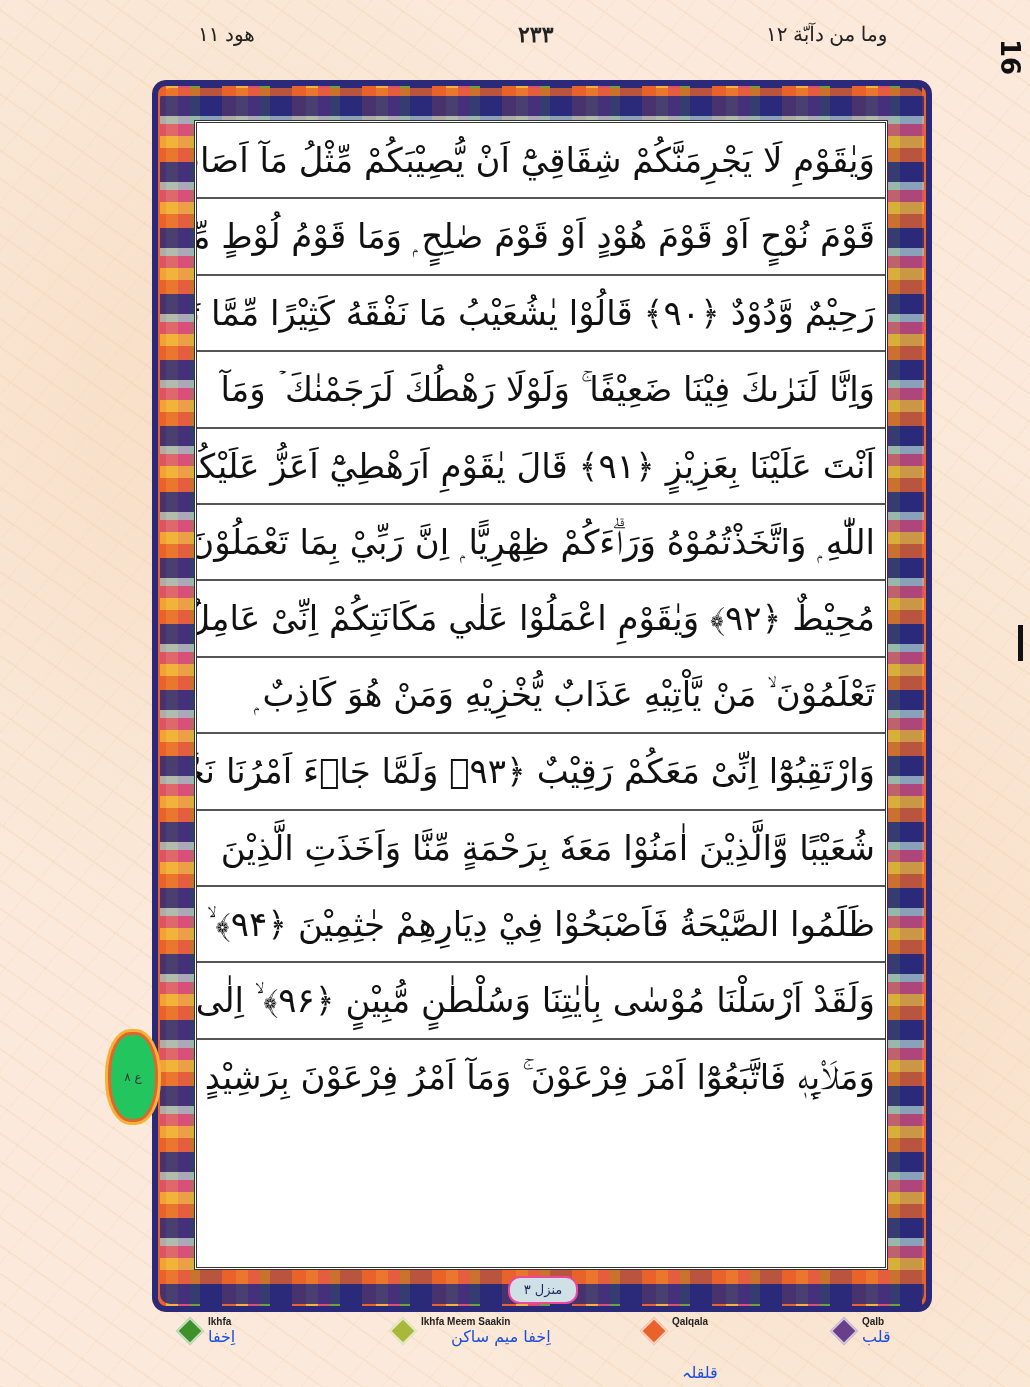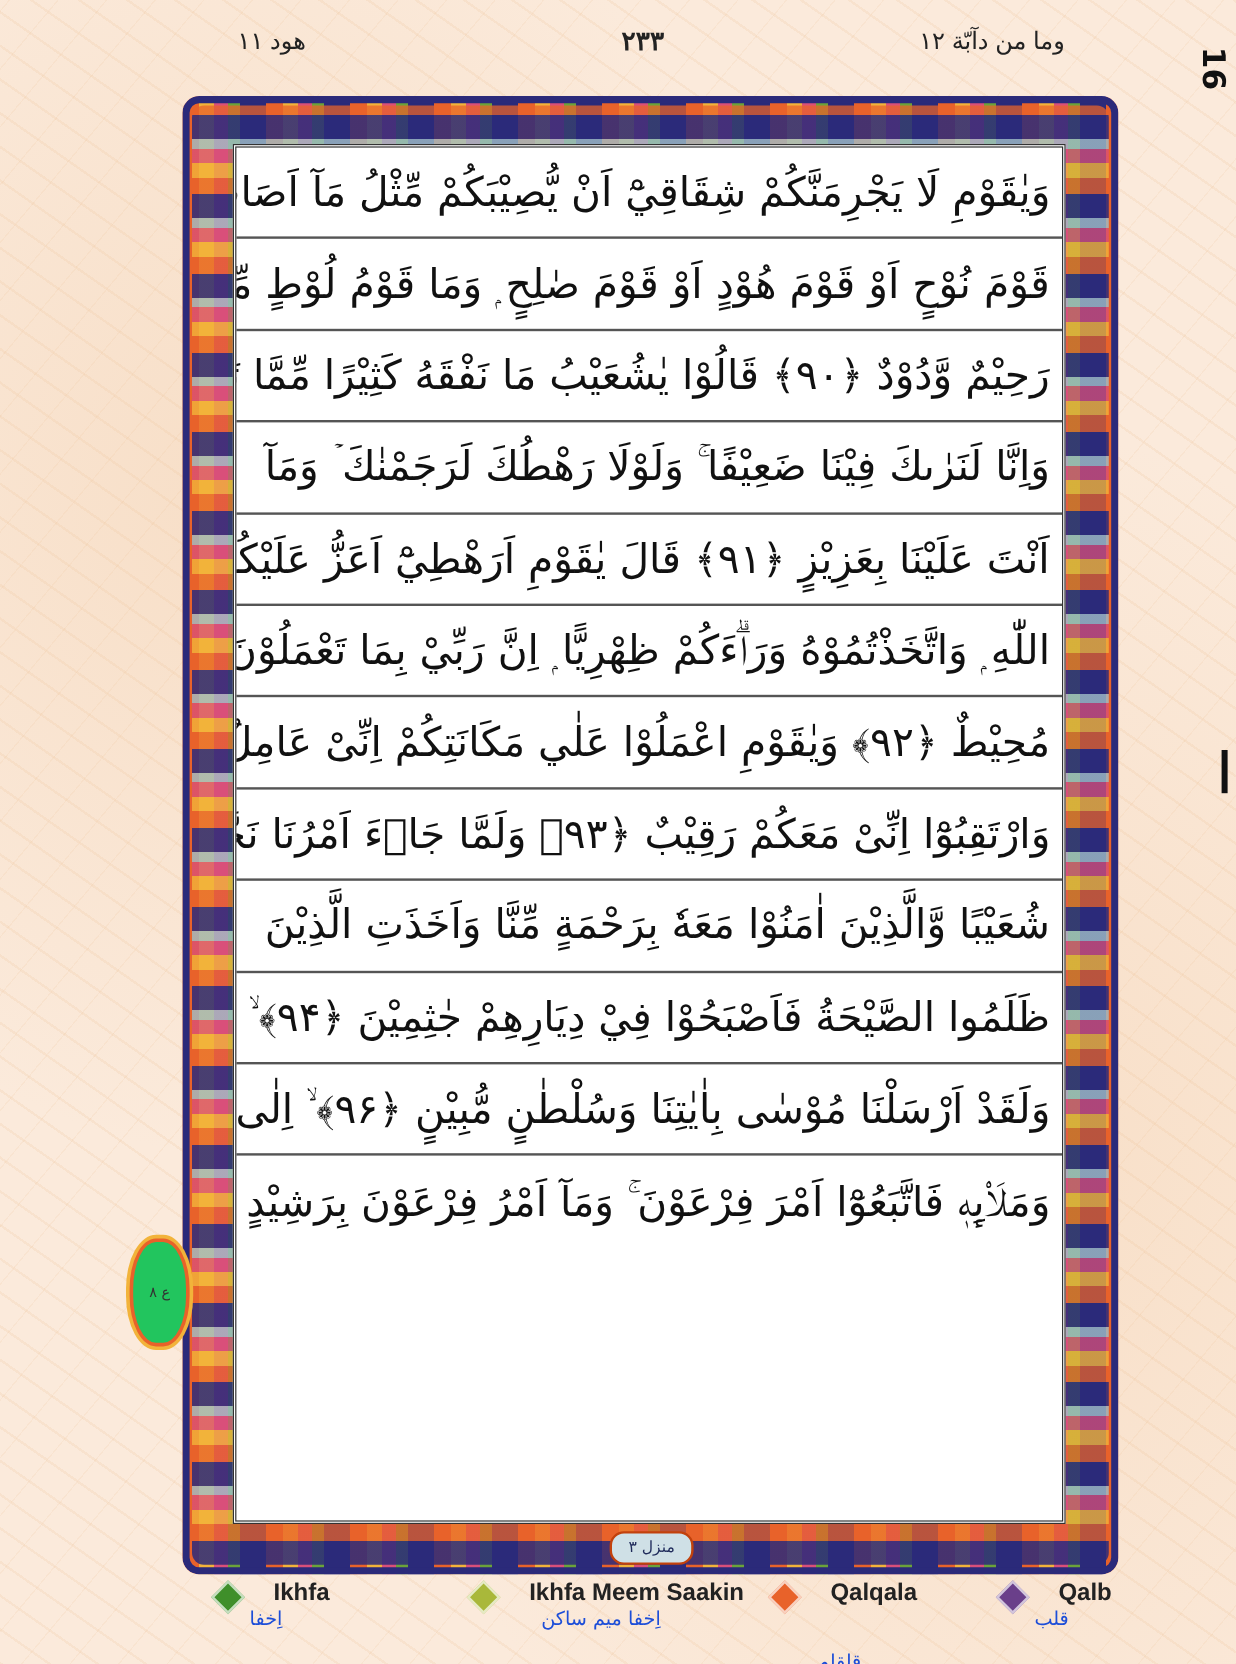--- a/index.html
+++ b/index.html
@@ -45,38 +45,38 @@
   .line {
     height: 76.4px; box-sizing: border-box; border-bottom: 2px solid #555;
     display: flex; align-items: center; justify-content: space-between;
     direction: rtl; padding: 0 10px;
     font-family: "DejaVu Sans", sans-serif; font-size: 34px; color: #111;
     white-space: nowrap; overflow: hidden;
   }
   .line:last-child { border-bottom: none; }
   .manzil {
     position: absolute; left: 508px; top: 1276px; width: 66px; height: 24px;
-    border-radius: 12px; background: #cfe0e6; border: 2px solid #c2410c;
+    border-radius: 12px; background: #cfe0e6; border: 2px solid #ec4899;
     font-size: 13px; text-align: center; line-height: 24px; color: #1e2a5a;
     direction: rtl;
   }
   .ruku-marker {
     position: absolute; left: 108px; top: 1032px; width: 44px; height: 84px;
     background: #22c55e; border: 3px solid #e8622a; border-radius: 22px / 42px;
     box-shadow: 0 0 0 3px #f2b33a;
     display: flex; flex-direction: column; align-items: center; justify-content: center;
     font-size: 12px; color: #333; line-height: 16px;
   }
   .legend { position: absolute; top: 1316px; display: flex; align-items: flex-start; gap: 8px; }
   .diamond {
     width: 16px; height: 16px; transform: rotate(45deg); margin-top: 5px;
     border: 2px solid rgba(255,255,255,0.7);
   }
   .legend-labels { display: flex; flex-direction: column; }
-  .legend-en { font-family: "Liberation Sans", sans-serif; font-weight: bold; font-size: 20px; color: #222; margin-left: 20px; }
+  .legend-en { font-family: "Liberation Sans", sans-serif; font-weight: bold; font-size: 10px; color: #222; }
   .legend-ar { font-family: "DejaVu Sans", sans-serif; font-size: 16px; color: #1d4ed8; direction: rtl; text-align: left; }
 </style>
 </head>
 <body>
 
 <div class="header-text" style="left:198px;">هود ۱۱</div>
 <div class="header-text" style="left:518px;font-weight:bold;font-size:22px;">۲۳۳</div>
 <div class="header-text" style="left:766px;">وما من دآبّة ۱۲</div>
 <div class="juz-number">16</div>
 <div class="side-bar"></div>
@@ -84,20 +84,21 @@
 <div class="ornament"></div>
 
 <div class="frame">
   <div class="line">وَيٰقَوْمِ لَا يَجْرِمَنَّكُمْ شِقَاقِيْٓ اَنْ يُّصِيْبَكُمْ مِّثْلُ مَآ اَصَابَ</div>
   <div class="line">قَوْمَ نُوْحٍ اَوْ قَوْمَ هُوْدٍ اَوْ قَوْمَ صٰلِحٍ ۭ وَمَا قَوْمُ لُوْطٍ مِّنْكُمْ</div>
   <div class="line">رَحِيْمٌ وَّدُوْدٌ ﴿۹۰﴾ قَالُوْا يٰشُعَيْبُ مَا نَفْقَهُ كَثِيْرًا مِّمَّا تَقُوْلُ</div>
   <div class="line">وَاِنَّا لَنَرٰىكَ فِيْنَا ضَعِيْفًا ۚ وَلَوْلَا رَهْطُكَ لَرَجَمْنٰكَ ۡ وَمَآ</div>
   <div class="line">اَنْتَ عَلَيْنَا بِعَزِيْزٍ ﴿۹۱﴾ قَالَ يٰقَوْمِ اَرَهْطِيْٓ اَعَزُّ عَلَيْكُمْ مِّنَ</div>
   <div class="line">اللّٰهِ ۭ وَاتَّخَذْتُمُوْهُ وَرَاۗءَكُمْ ظِهْرِيًّا ۭ اِنَّ رَبِّيْ بِمَا تَعْمَلُوْنَ</div>
   <div class="line">مُحِيْطٌ ﴿۹۲﴾ وَيٰقَوْمِ اعْمَلُوْا عَلٰي مَكَانَتِكُمْ اِنِّىْ عَامِلٌ ۭ سَوْفَ</div>
+  <div class="line">تَعْلَمُوْنَ ۙ مَنْ يَّاْتِيْهِ عَذَابٌ يُّخْزِيْهِ وَمَنْ هُوَ كَاذِبٌ ۭ</div>
   <div class="line">وَارْتَقِبُوْٓا اِنِّىْ مَعَكُمْ رَقِيْبٌ ﴿۹۳﴾ وَلَمَّا جَاۗءَ اَمْرُنَا نَجَّيْنَا</div>
   <div class="line">شُعَيْبًا وَّالَّذِيْنَ اٰمَنُوْا مَعَهٗ بِرَحْمَةٍ مِّنَّا وَاَخَذَتِ الَّذِيْنَ</div>
   <div class="line">ظَلَمُوا الصَّيْحَةُ فَاَصْبَحُوْا فِيْ دِيَارِهِمْ جٰثِمِيْنَ ﴿۹۴﴾ ۙ كَاَنْ</div>
   <div class="line">وَلَقَدْ اَرْسَلْنَا مُوْسٰى بِاٰيٰتِنَا وَسُلْطٰنٍ مُّبِيْنٍ ﴿۹۶﴾ ۙ اِلٰى فِرْعَوْنَ</div>
   <div class="line">وَمَلَا۟ىِٕهٖ فَاتَّبَعُوْٓا اَمْرَ فِرْعَوْنَ ۚ وَمَآ اَمْرُ فِرْعَوْنَ بِرَشِيْدٍ ﴿۹۷﴾</div>
 </div>
 
 <div class="manzil">منزل ۳</div>
 <div class="ruku-marker">ع ۸</div>
 

